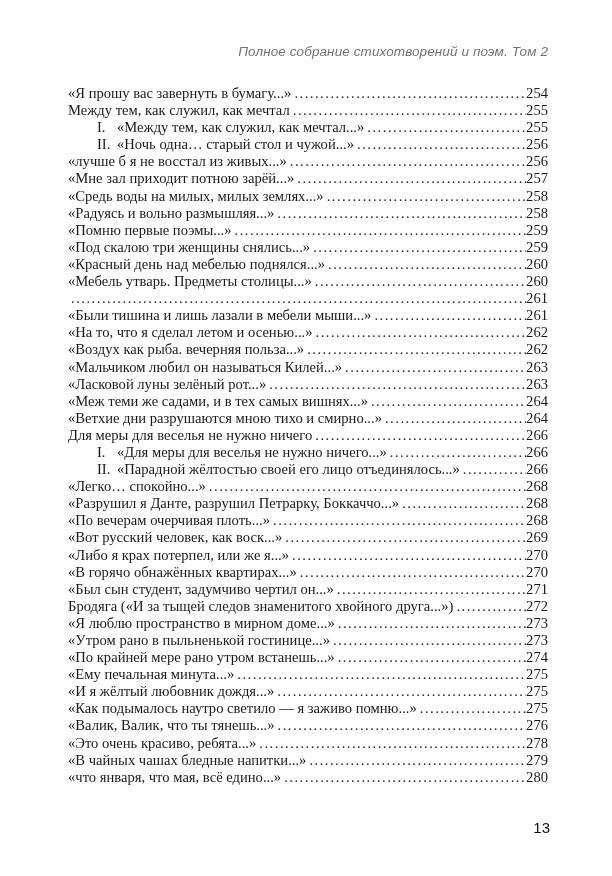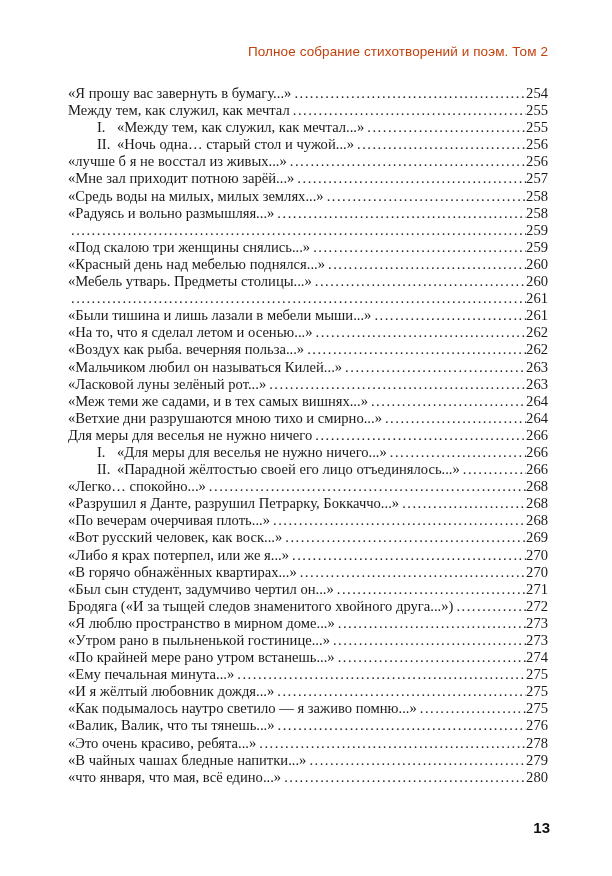--- a/index.html
+++ b/index.html
@@ -15,23 +15,24 @@
     font-family: "Liberation Serif", "DejaVu Serif", serif;
     color: #1a1a1a;
   }
   .running-header {
     position: absolute;
     top: 44px;
     left: 66px;
     width: 482px;
     text-align: right;
     font-family: "Liberation Sans", "DejaVu Sans", sans-serif;
+    font-style: italic;
     font-size: 13.5px;
     letter-spacing: 0.1px;
-    color: #c2410c;
+    color: #737373;
     white-space: nowrap;
   }
   .toc {
     position: absolute;
     top: 85px;
     left: 68px;
     width: 480px;
   }
   .toc-row {
     display: flex;
@@ -65,21 +66,21 @@
     flex: 0 0 auto;
     text-align: center;
   }
   .folio {
     position: absolute;
     top: 819px;
     left: 66px;
     width: 484px;
     text-align: right;
     font-family: "Liberation Sans", "DejaVu Sans", sans-serif;
-    font-weight: bold;
+    font-weight: normal;
     font-size: 15px;
     color: #111111;
   }
 </style>
 </head>
 <body>
 
 <div class="running-header">Полное собрание стихотворений и поэм. Том 2</div>
 
 <div class="toc">
@@ -134,20 +135,21 @@
 
   <div class="toc-row">
 
     <span class="entry-title">«Радуясь и вольно размышляя...»</span>
     <span class="leader"></span>
     <span class="pagenum">258</span>
   </div>
 
   <div class="toc-row">
 
+    <span class="entry-title">«Помню первые поэмы...»</span>
     <span class="leader"></span>
     <span class="pagenum">259</span>
   </div>
 
   <div class="toc-row">
 
     <span class="entry-title">«Под скалою три женщины снялись...»</span>
     <span class="leader"></span>
     <span class="pagenum">259</span>
   </div>

